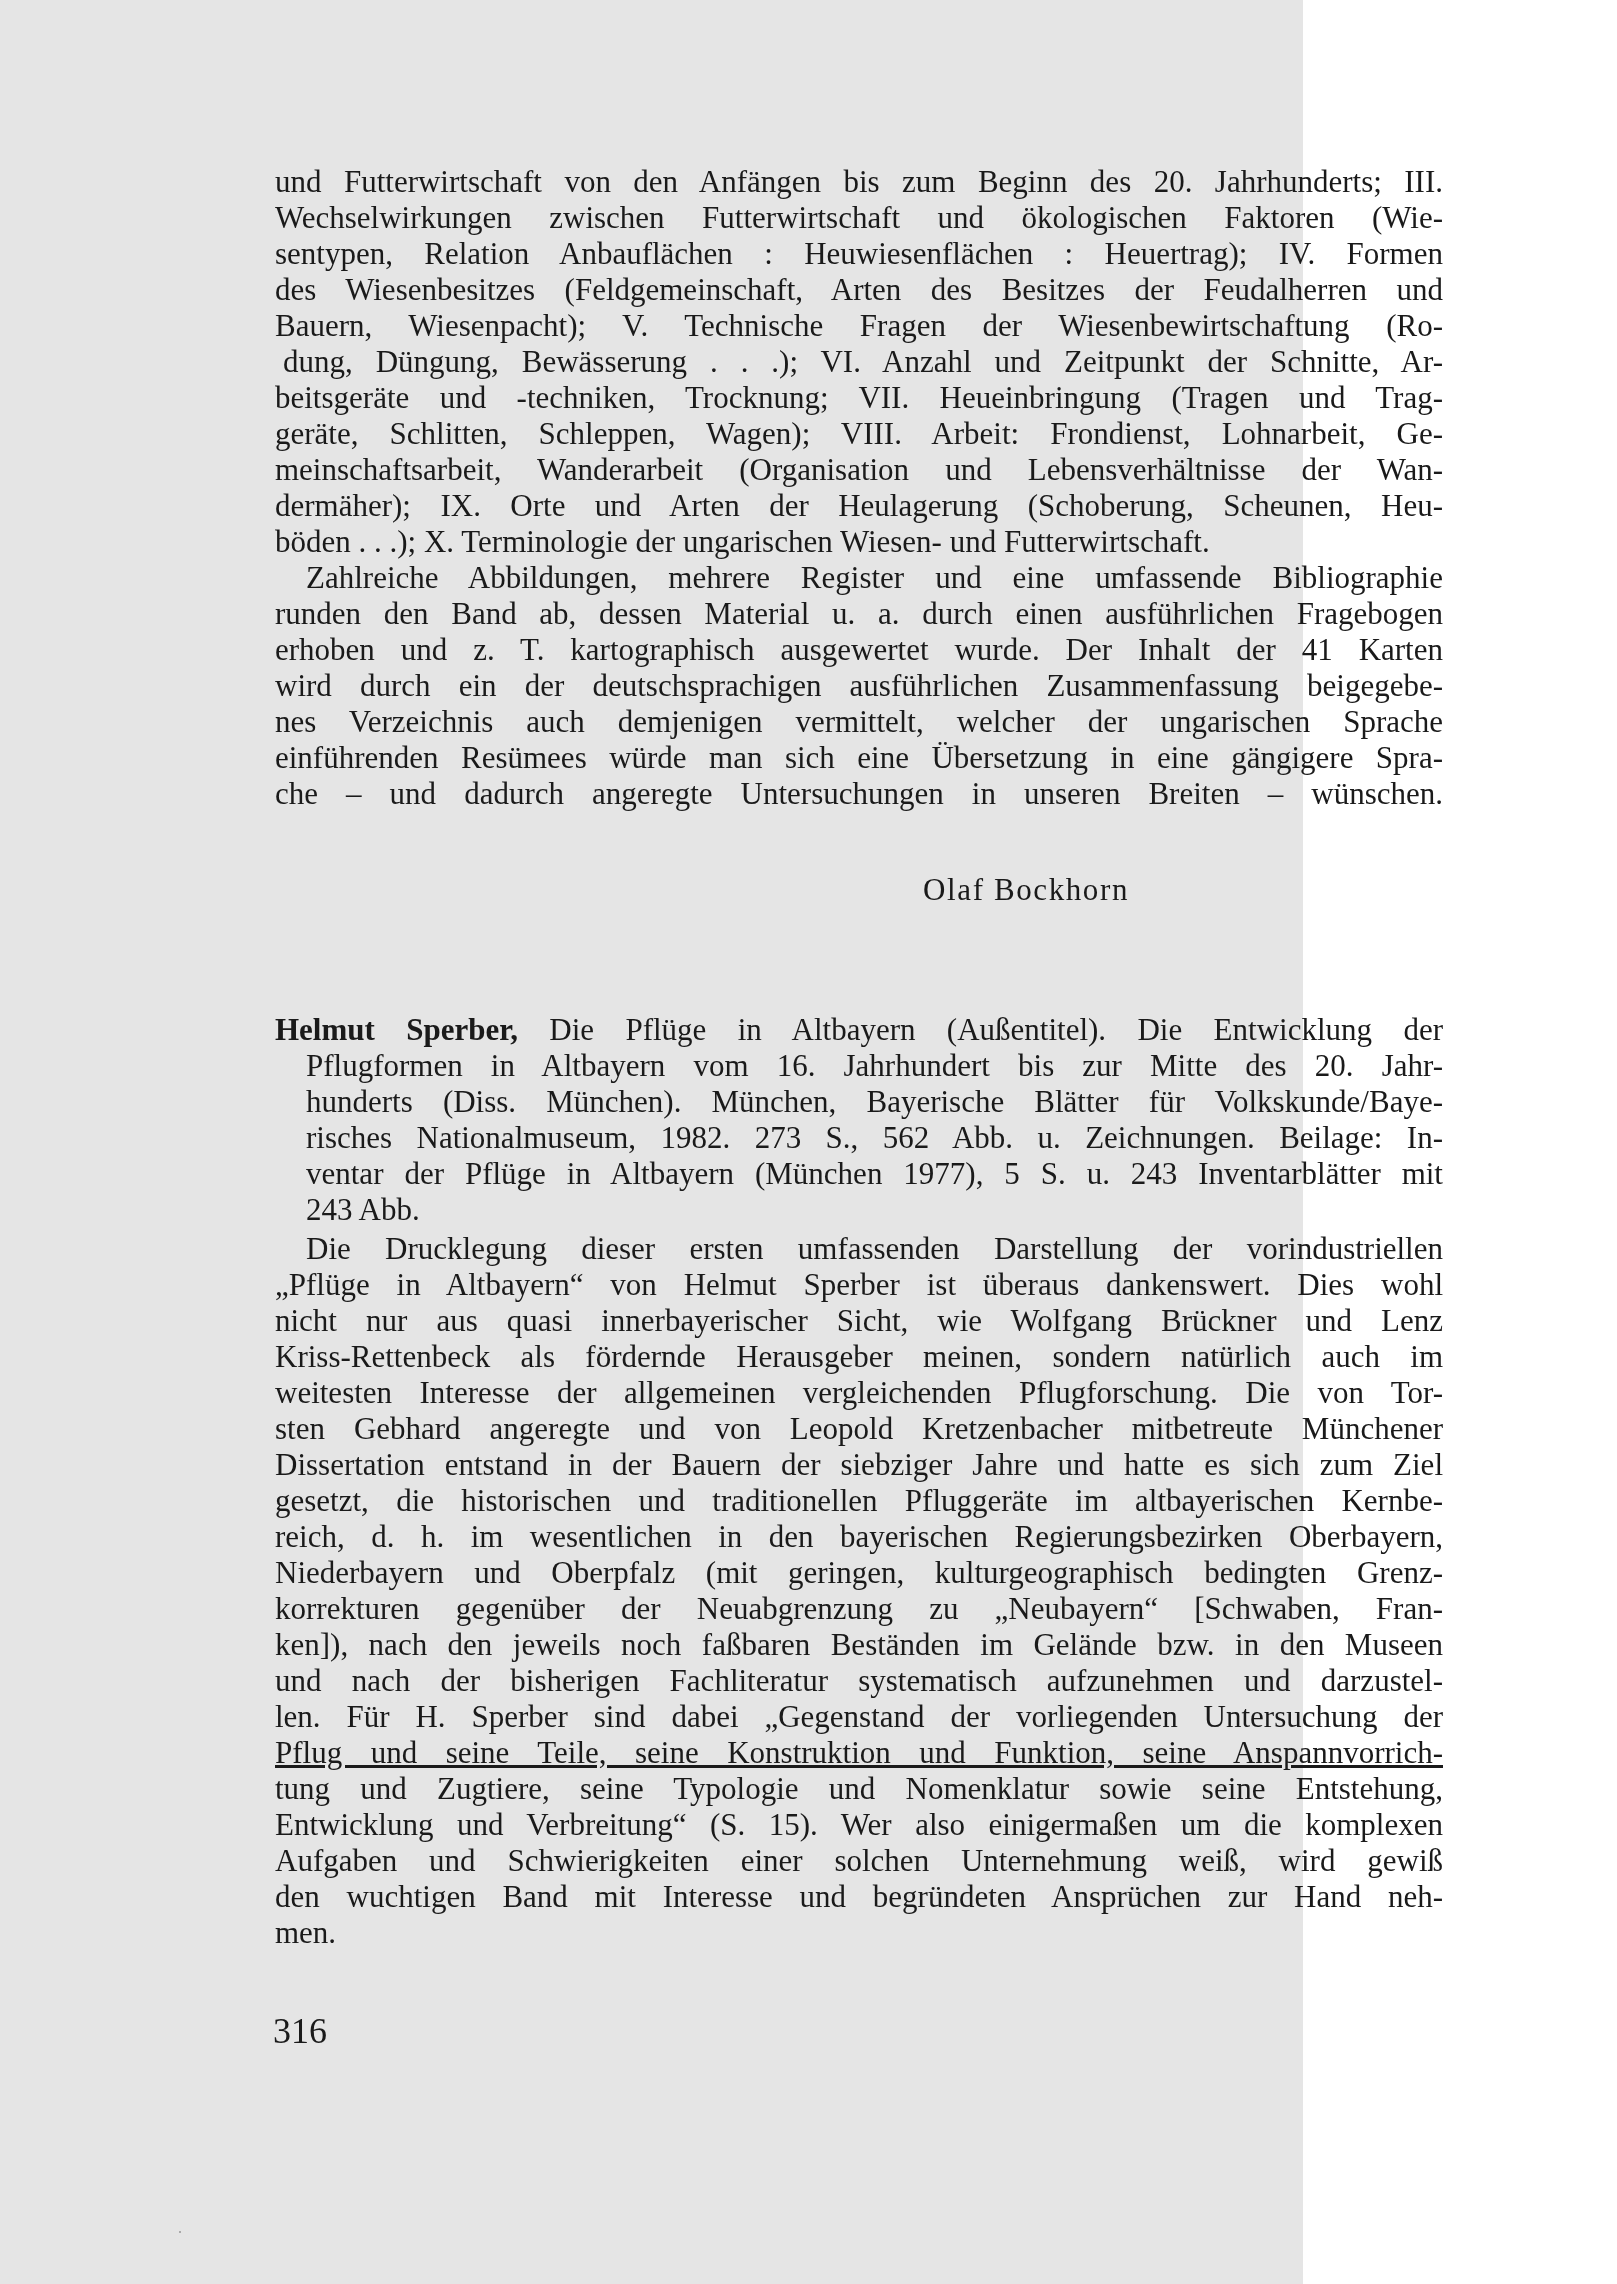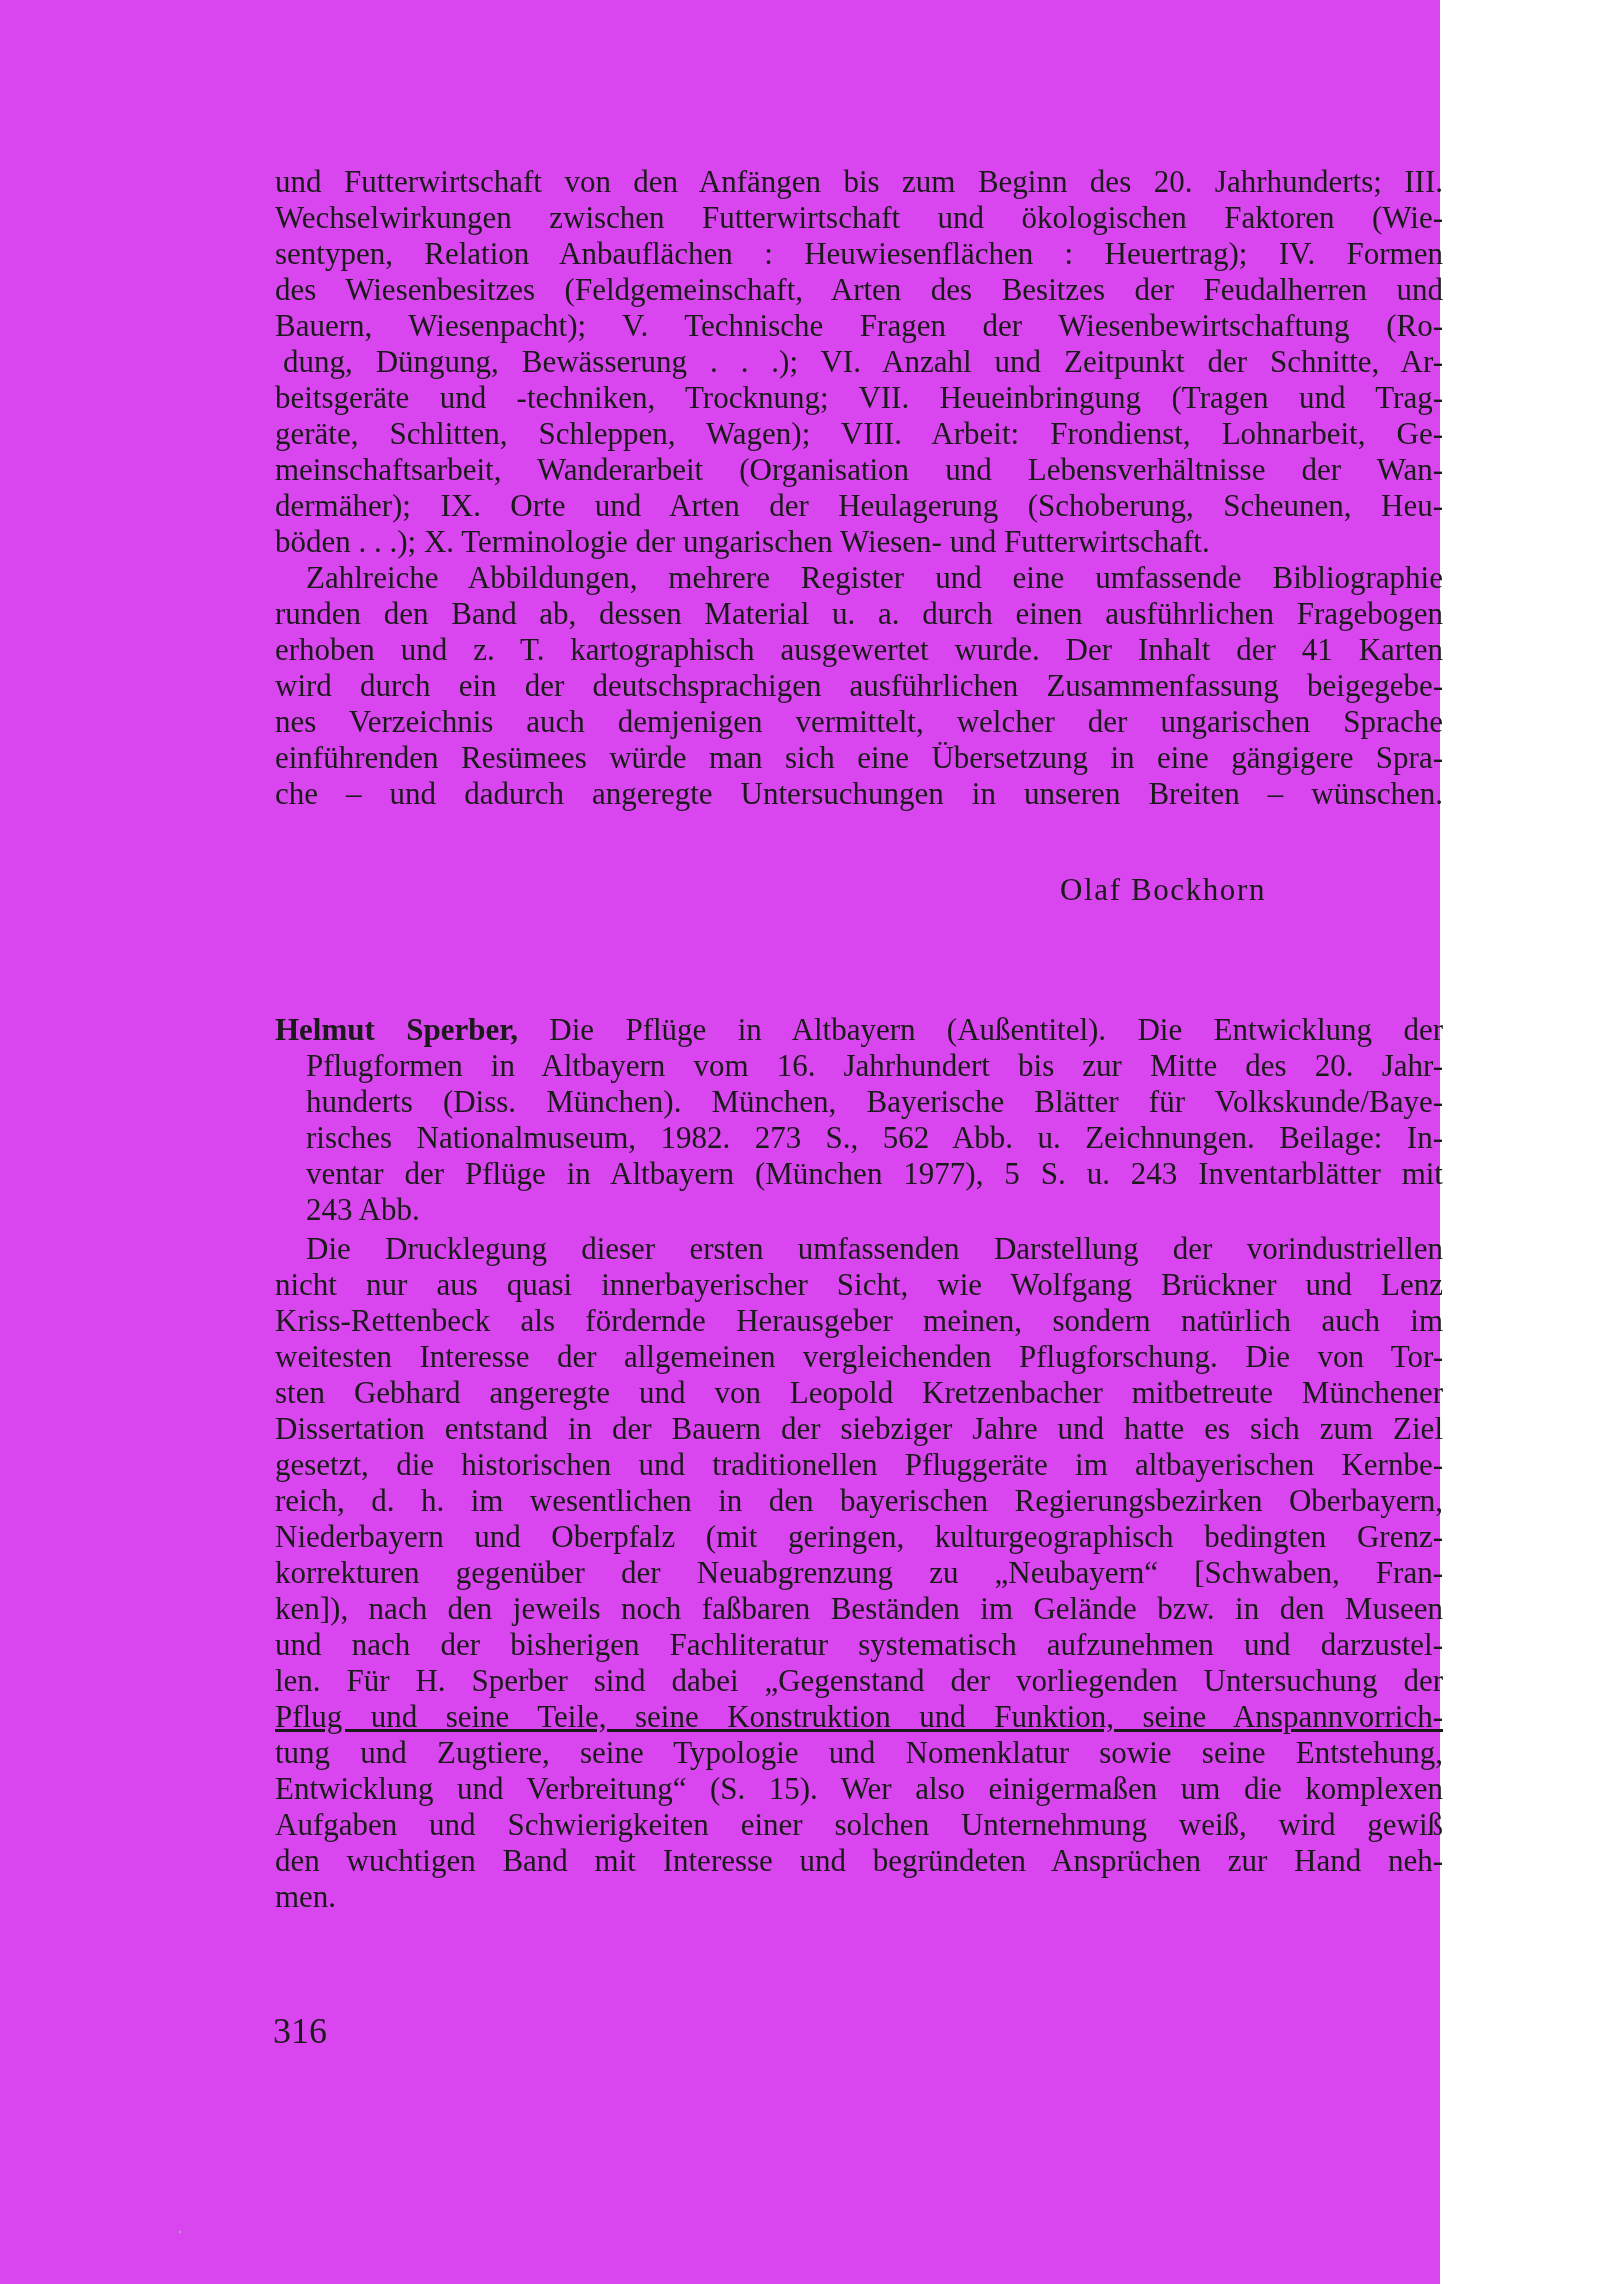--- a/index.html
+++ b/index.html
@@ -1,19 +1,19 @@
 <!DOCTYPE html>
 <html style="font-size:13px"><head>
 <meta charset="utf-8">
 <style>
   html, body { margin: 0; padding: 0; background: #ffffff; }
   body { width: 1617px; height: 2284px; position: relative; overflow: hidden; }
   .page {
-    position: absolute; left: 0; top: 0; width: 1440px; height: 2284px;
-    background: #d946ef; color: #1a1a1a;
+    position: absolute; left: 0; top: 0; width: 1303px; height: 2284px;
+    background: #e5e5e5; color: #1a1a1a;
     font-family: "Liberation Serif", "DejaVu Serif", serif;
   }
   .col {
     position: absolute; left: 275px; width: 1168px;
     font-size: 31px; line-height: 36px;
     text-align: justify; hyphens: none;
   }
   .line { display: block; white-space: nowrap; text-align: justify; text-align-last: justify; height: 36px; }
   .line.last { text-align-last: left; }
   .indent { padding-left: 31px; }
@@ -70,20 +70,21 @@
     <div>
       <span class="line" style="white-space: normal; overflow: hidden;"><span class="bold">Helmut Sperber,</span> <span>Die Pflüge in Altbayern (Außentitel). Die Entwicklung der</span></span>
       <span class="line hang" style="white-space: normal; overflow: hidden;">Pflugformen in Altbayern vom 16. Jahrhundert bis zur Mitte des 20. Jahr-</span>
       <span class="line hang" style="white-space: normal; overflow: hidden;">hunderts (Diss. München). München, Bayerische Blätter für Volkskunde/Baye-</span>
       <span class="line hang" style="white-space: normal; overflow: hidden;">risches Nationalmuseum, 1982. 273 S., 562 Abb. u. Zeichnungen. Beilage: In-</span>
       <span class="line hang" style="white-space: normal; overflow: hidden;">ventar der Pflüge in Altbayern (München 1977), 5 S. u. 243 Inventarblätter mit</span>
       <span class="line hang last">243 Abb.</span>
     </div>
     <div style="margin-top:3.2px;">
       <span class="line indent" style="white-space: normal; overflow: hidden;">Die Drucklegung dieser ersten umfassenden Darstellung der vorindustriellen</span>
+      <span class="line" style="white-space: normal; overflow: hidden;">„Pflüge in Altbayern“ von Helmut Sperber ist überaus dankenswert. Dies wohl</span>
       <span class="line" style="white-space: normal; overflow: hidden;">nicht nur aus quasi innerbayerischer Sicht, wie Wolfgang Brückner und Lenz</span>
       <span class="line" style="white-space: normal; overflow: hidden;">Kriss-Rettenbeck als fördernde Herausgeber meinen, sondern natürlich auch im</span>
       <span class="line" style="white-space: normal; overflow: hidden;">weitesten Interesse der allgemeinen vergleichenden Pflugforschung. Die von Tor-</span>
       <span class="line" style="white-space: normal; overflow: hidden;">sten Gebhard angeregte und von Leopold Kretzenbacher mitbetreute Münchener</span>
       <span class="line" style="white-space: normal; overflow: hidden;">Dissertation entstand in der Bauern der siebziger Jahre und hatte es sich zum Ziel</span>
       <span class="line" style="white-space: normal; overflow: hidden;">gesetzt, die historischen und traditionellen Pfluggeräte im altbayerischen Kernbe-</span>
       <span class="line" style="white-space: normal; overflow: hidden;">reich, d. h. im wesentlichen in den bayerischen Regierungsbezirken Oberbayern,</span>
       <span class="line" style="white-space: normal; overflow: hidden;">Niederbayern und Oberpfalz (mit geringen, kulturgeographisch bedingten Grenz-</span>
       <span class="line" style="white-space: normal; overflow: hidden;">korrekturen gegenüber der Neuabgrenzung zu „Neubayern“ [Schwaben, Fran-</span>
       <span class="line" style="white-space: normal; overflow: hidden;">ken]), nach den jeweils noch faßbaren Beständen im Gelände bzw. in den Museen</span>

